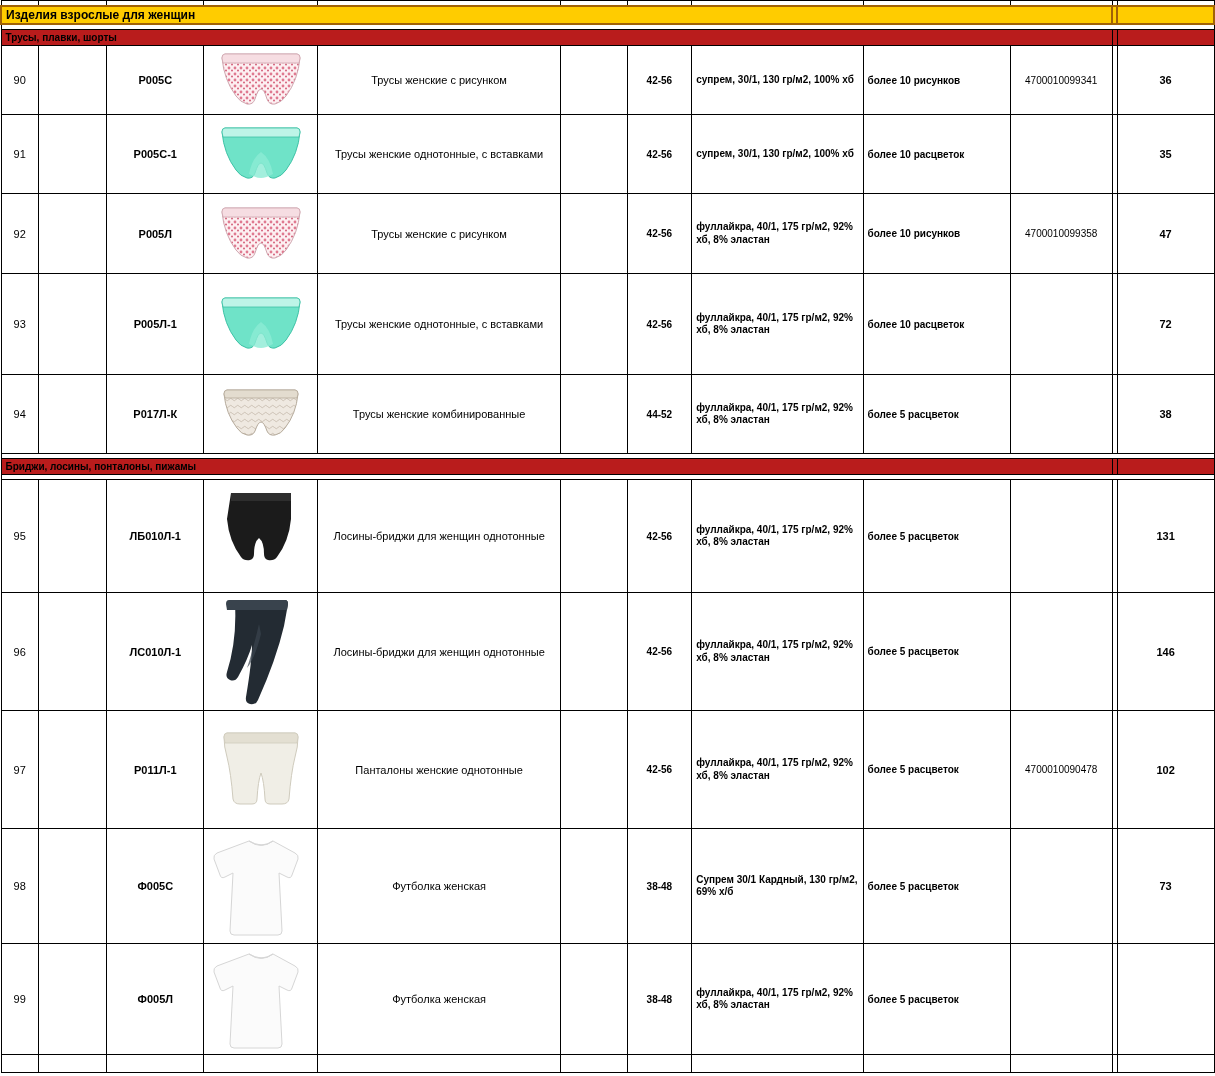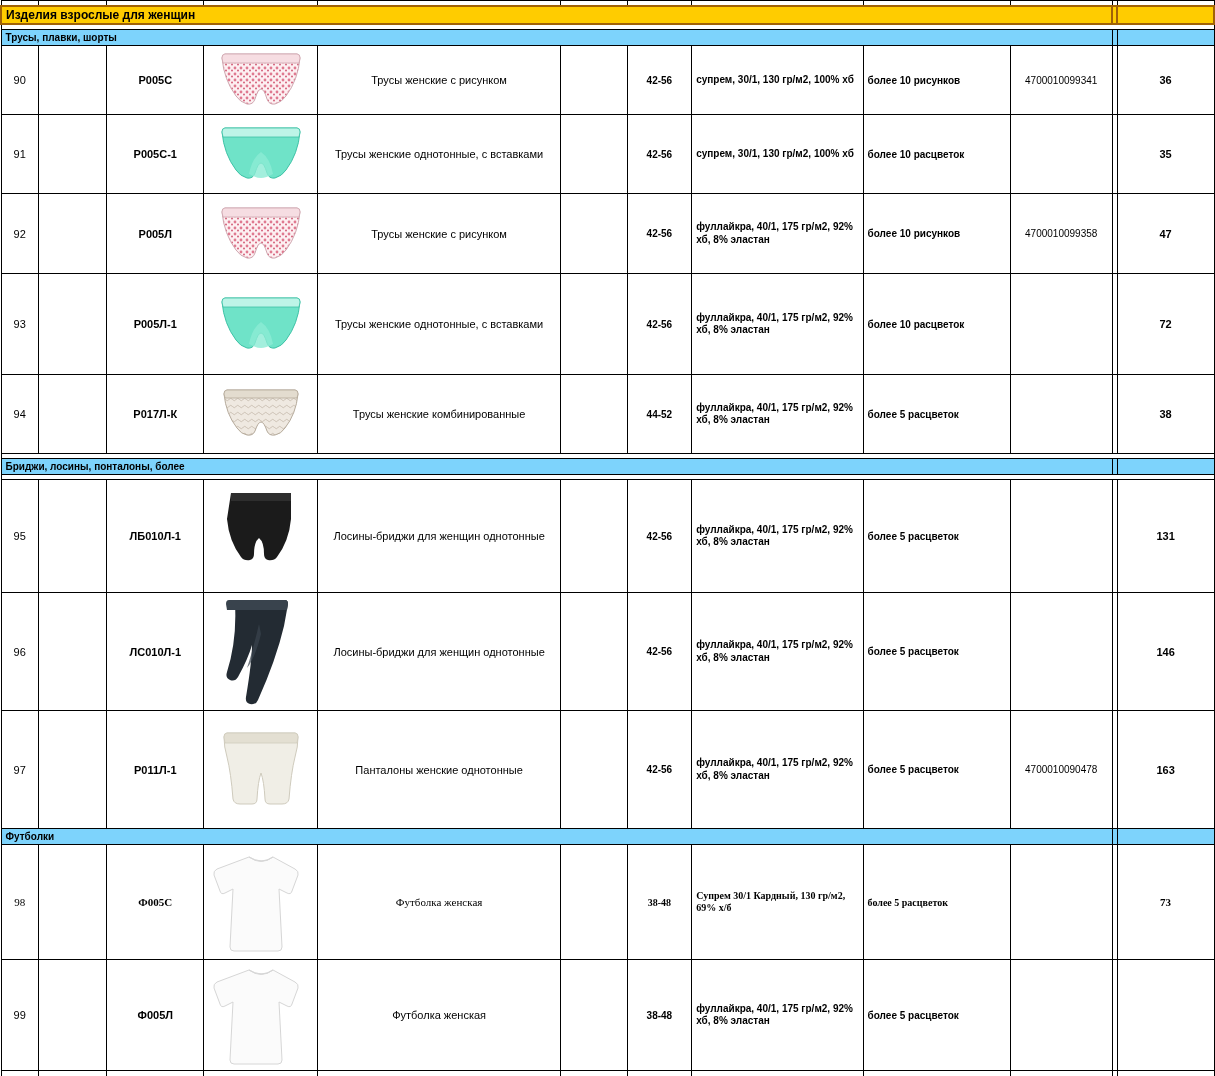--- a/index.html
+++ b/index.html
@@ -44,21 +44,21 @@
   
   tr.band-yellow td {
     background: #FFCC00;
     font-weight: bold;
     font-size: 12px;
     height: 18px;
     padding: 1px 4px;
     border: 2px solid #a16207;
   }
   tr.band-blue td {
-    background: #7dd3fc;
+    background: #b91c1c;
     font-weight: bold;
     font-size: 10px;
     height: 16px;
     padding: 1px 4px;
     color: #000;
     border: 1px solid #000;
   }
   td.gap { border: none; background: #ffffff; }
 
   td.num    { text-align: center; font-size: 11px; }
@@ -263,21 +263,21 @@
     <td class="barcode"></td>
     <td class="gap"></td>
     <td class="price">38</td>
   </tr>
 
   <tr class="row-sep">
         <td colspan="12"></td>
       </tr>
 
   <tr class="band-blue">
-    <td colspan="10">Бриджи, лосины, понталоны, более</td>
+    <td colspan="10">Бриджи, лосины, понталоны, пижамы</td>
     <td class="gap"></td>
     <td></td>
   </tr>
 
   <tr class="row-sep">
         <td colspan="12"></td>
       </tr>
 
   <tr style="height:113px;">
     <td class="num">95</td>
@@ -336,30 +336,25 @@
         </svg>
       </span>
     </td>
     <td class="name">Панталоны женские однотонные</td>
     <td></td>
     <td class="size">42-56</td>
     <td class="fabric">фуллайкра, 40/1, 175 гр/м2, 92% хб, 8% эластан</td>
     <td class="colors">более 5 расцветок</td>
     <td class="barcode">4700010090478</td>
     <td class="gap"></td>
-    <td class="price">163</td>
-  </tr>
-
-  <tr class="band-blue">
-    <td colspan="10">Футболки</td>
-    <td class="gap"></td>
-    <td></td>
-  </tr>
-
-  <tr style="height:115px;font-family:Liberation Serif, serif;">
+    <td class="price">102</td>
+  </tr>
+
+
+  <tr style="height:115px;">
     <td class="num">98</td>
     <td></td>
     <td class="art">Ф005С</td>
     <td class="img">
       <span class="thumb">
         <svg width="96" height="104" viewBox="0 0 96 104">
           <path d="M36 8 q12 8 24 0 l22 12 q4 2 3 6 l-6 16 q-1 4 -5 2 l-8 -4 l3 58 q0 4 -4 4 h-44 q-4 0 -4 -4 l3 -58 l-8 4 q-4 2 -5 -2 l-6 -16 q-1 -4 3 -6 z" fill="#fbfbfb" stroke="#d6d6d6" stroke-width="1"></path>
           <path d="M36 8 q12 9 24 0 q-10 8 -24 0 z" fill="#ececec" stroke="#d6d6d6" stroke-width="0.8"></path>
         </svg>
       </span>

